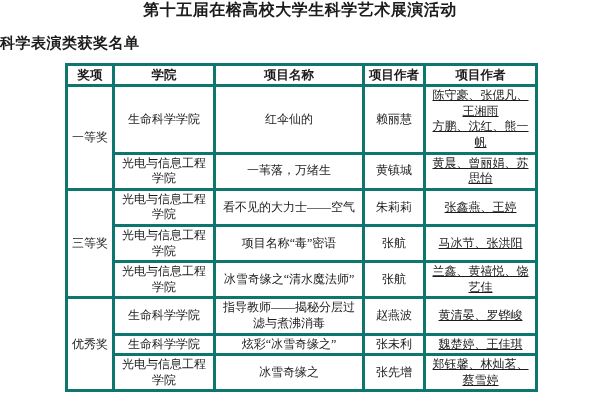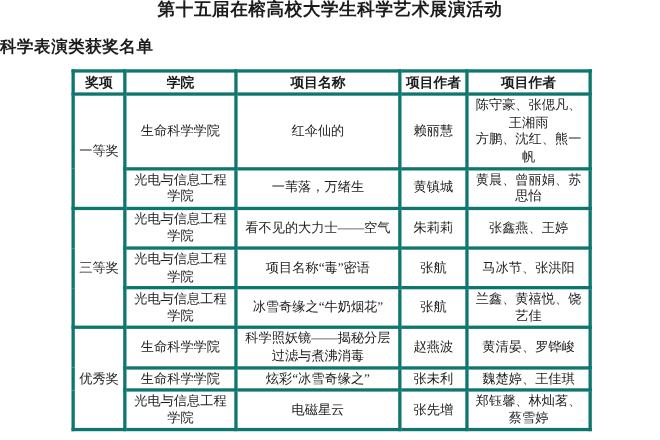--- a/index.html
+++ b/index.html
@@ -24,21 +24,21 @@
   table.awards th,table.awards td{
     border:3px solid #0f766e;
     font-size:12px;line-height:1.3;
     text-align:center;vertical-align:middle;
     padding:1px 4px;overflow:hidden;
   }
   table.awards th{font-weight:bold;font-size:12.5px;padding:1px 2px;}
   td.award{padding:1px 8px;line-height:1.6;}
   td.project{padding:1px 7px;}
   td.authors{padding:1px 3px;}
-  td.authors span{display:block;}
+  td.authors span{display:block;text-decoration:underline;}
   tr.h-head{height:20px;}
   tr.h-r1{height:62px;}
   tr.h-r2{height:32px;}
   tr.h-r3{height:30px;}
   tr.h-r4{height:32px;}
   tr.h-r5{height:32px;}
   tr.h-r6{height:32px;}
   tr.h-r7{height:17px;}
   tr.h-r8{height:30px;}
 </style>
@@ -99,47 +99,47 @@
       <tr class="h-r4">
         <td>光电与信息工程学院</td>
         <td class="project">项目名称“毒”密语</td>
         <td>张航</td>
         <td class="authors">
           <span>马冰节、张洪阳</span>
         </td>
       </tr>
       <tr class="h-r5">
         <td>光电与信息工程学院</td>
-        <td class="project">冰雪奇缘之“牛奶烟花”</td>
+        <td class="project">冰雪奇缘之“清水魔法师”</td>
         <td>张航</td>
         <td class="authors">
           <span>兰鑫、黄禧悦、饶艺佳</span>
         </td>
       </tr>
 
       <tr class="h-r6">
         <td class="award" rowspan="3">优秀奖</td>
         <td>生命科学学院</td>
-        <td class="project">科学照妖镜——揭秘分层过滤与煮沸消毒</td>
+        <td class="project">指导教师——揭秘分层过滤与煮沸消毒</td>
         <td>赵燕波</td>
         <td class="authors">
           <span>黄清晏、罗铧峻</span>
         </td>
       </tr>
       <tr class="h-r7">
         <td>生命科学学院</td>
         <td class="project">炫彩“冰雪奇缘之”</td>
         <td>张未利</td>
         <td class="authors">
           <span>魏楚婷、王佳琪</span>
         </td>
       </tr>
       <tr class="h-r8">
         <td>光电与信息工程学院</td>
-        <td class="project">电磁星云</td>
+        <td class="project">冰雪奇缘之</td>
         <td>张先增</td>
         <td class="authors">
           <span>郑钰馨、林灿茗、蔡雪婷</span>
         </td>
       </tr>
     </tbody>
   </table>
 </div>
 
 </body></html>

